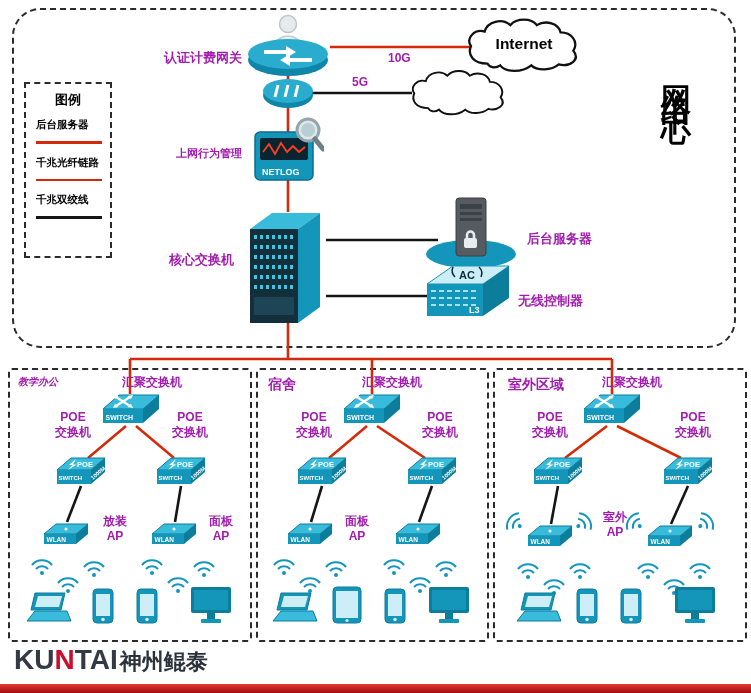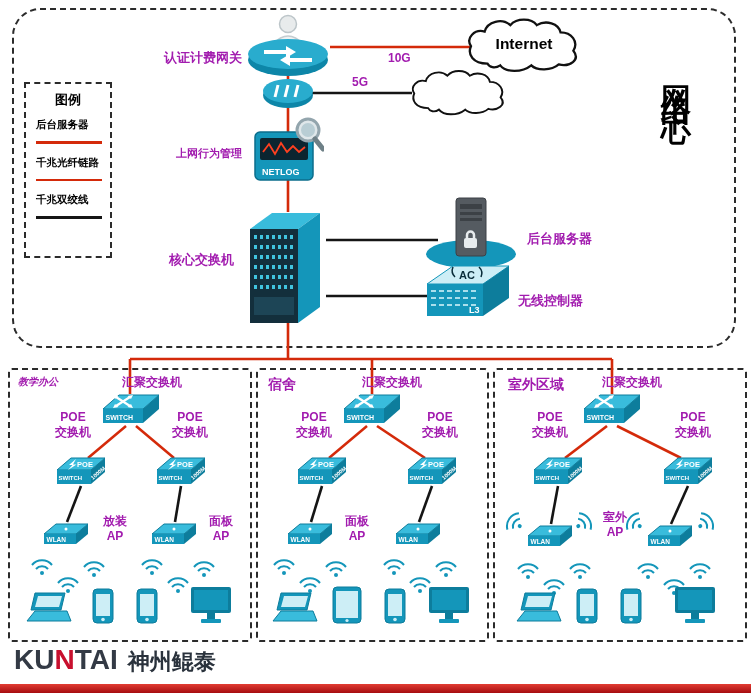--- a/index.html
+++ b/index.html
@@ -20,21 +20,21 @@
   .legend-label{font-weight:bold;font-size:10.5px;white-space:nowrap;}
   .legend-line{width:66px;margin-top:9px;}
   .ls-1{height:3px;background:#d42a0a;}
   .ls-2{height:2px;background:#d42a0a;}
   .ls-3{height:3px;background:#151515;}
   .center-title{position:absolute;writing-mode:vertical-rl;font-size:30px;font-weight:900;
      letter-spacing:9px;color:#000;z-index:3;}
   .footer-logo{position:absolute;display:flex;align-items:baseline;z-index:3;}
   .logo-latin{font-size:28px;font-weight:900;color:#333a45;}
   .logo-accent{color:#c8102e;}
-  .logo-cn{font-size:22px;font-weight:900;color:#2a323c;margin-left:10px;}
+  .logo-cn{font-size:22px;font-weight:900;color:#2a323c;margin-left:2px;}
   .footer-bar{position:absolute;left:0;top:684px;width:751px;height:9px;
      background:linear-gradient(180deg,#e23c32,#a50c10);z-index:3;}
 </style>
 </head>
 <body>
 
 <div id="stage">
 
   <svg width="0" height="0" style="position:absolute" aria-hidden="true">
     <defs>

